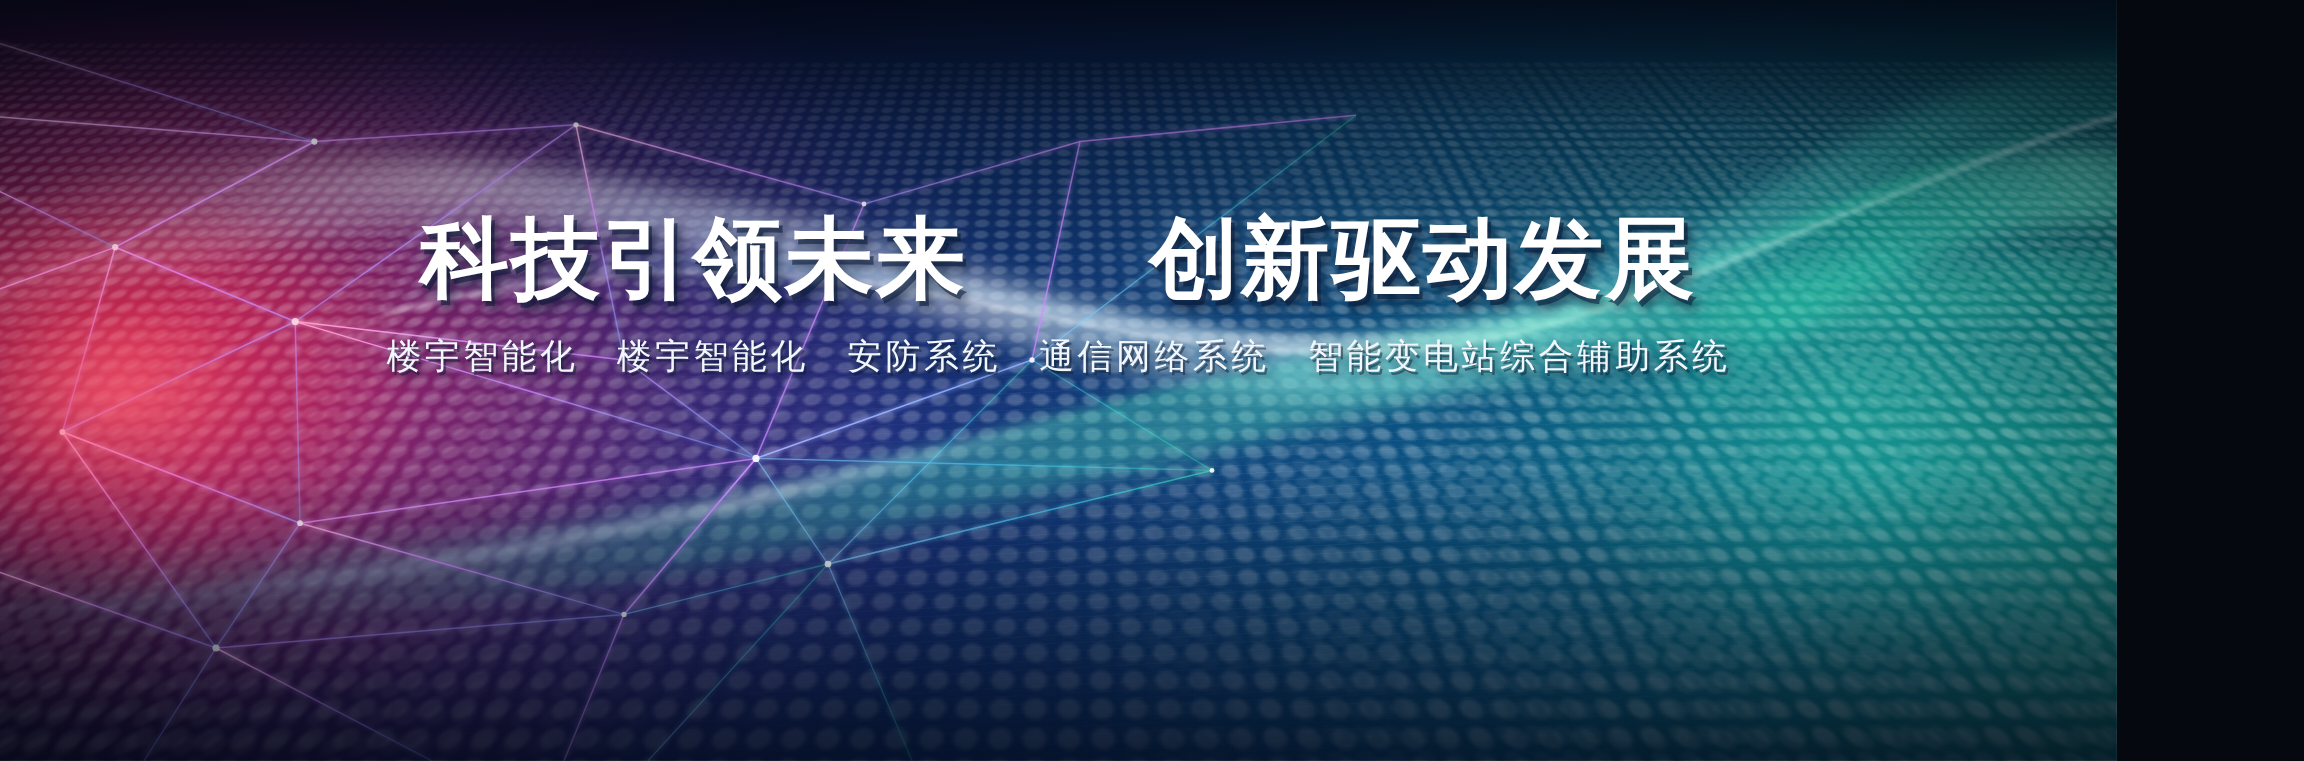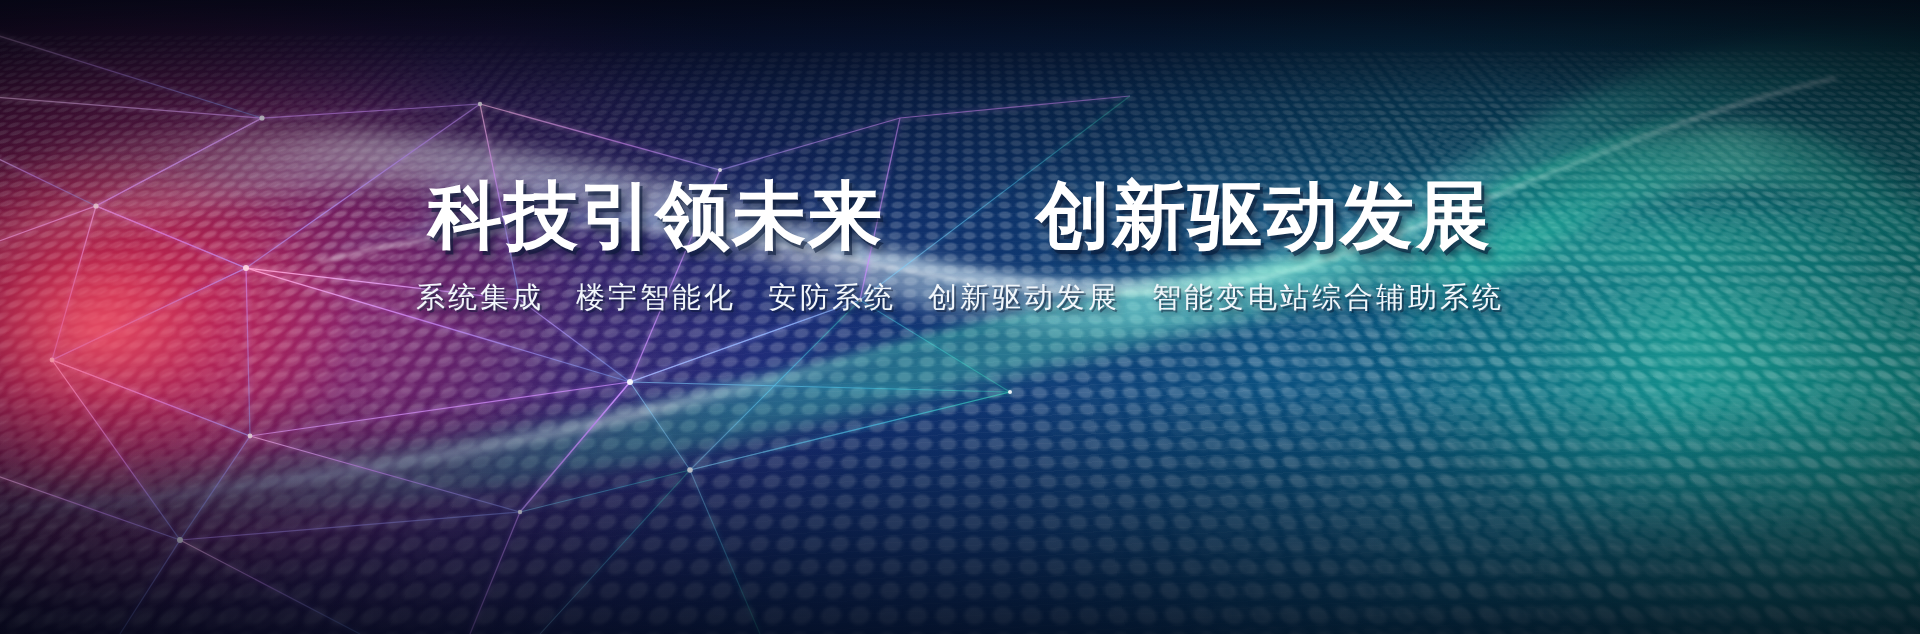--- a/index.html
+++ b/index.html
@@ -1,20 +1,20 @@
 <!DOCTYPE html>
 <html><head>
 <meta charset="utf-8">
 <style>
   * { margin:0; padding:0; box-sizing:border-box; }
   html,body { background:#05080f; }
 
   #banner {
     position:relative;
-    width:1920px; height:634px;
+    width:1764px; height:634px;
     overflow:hidden;
     font-family:"Liberation Sans","DejaVu Sans",sans-serif;
     background:#737373;
   }
 
   .layer { position:absolute; inset:0; pointer-events:none; }
 
   
   #bg-base {
     background:
@@ -265,16 +265,16 @@
       <circle cx="720" cy="170" r="2.0"></circle>
     </g>
   </svg>
 
   <div class="layer" id="bg-vignette"></div>
   <div class="ribbon" id="glow-red"></div>
   <div class="ribbon" id="glow-teal"></div>
 
   <div id="text-block">
     <div id="headline">科技引领未来　　创新驱动发展</div>
-    <div id="subtitle">系统集成　楼宇智能化　安防系统　创新驱动发展　智能变电站综合辅助系统</div>
+    <div id="subtitle">楼宇智能化　楼宇智能化　安防系统　通信网络系统　智能变电站综合辅助系统</div>
   </div>
 
 </div>
 
 </body></html>

